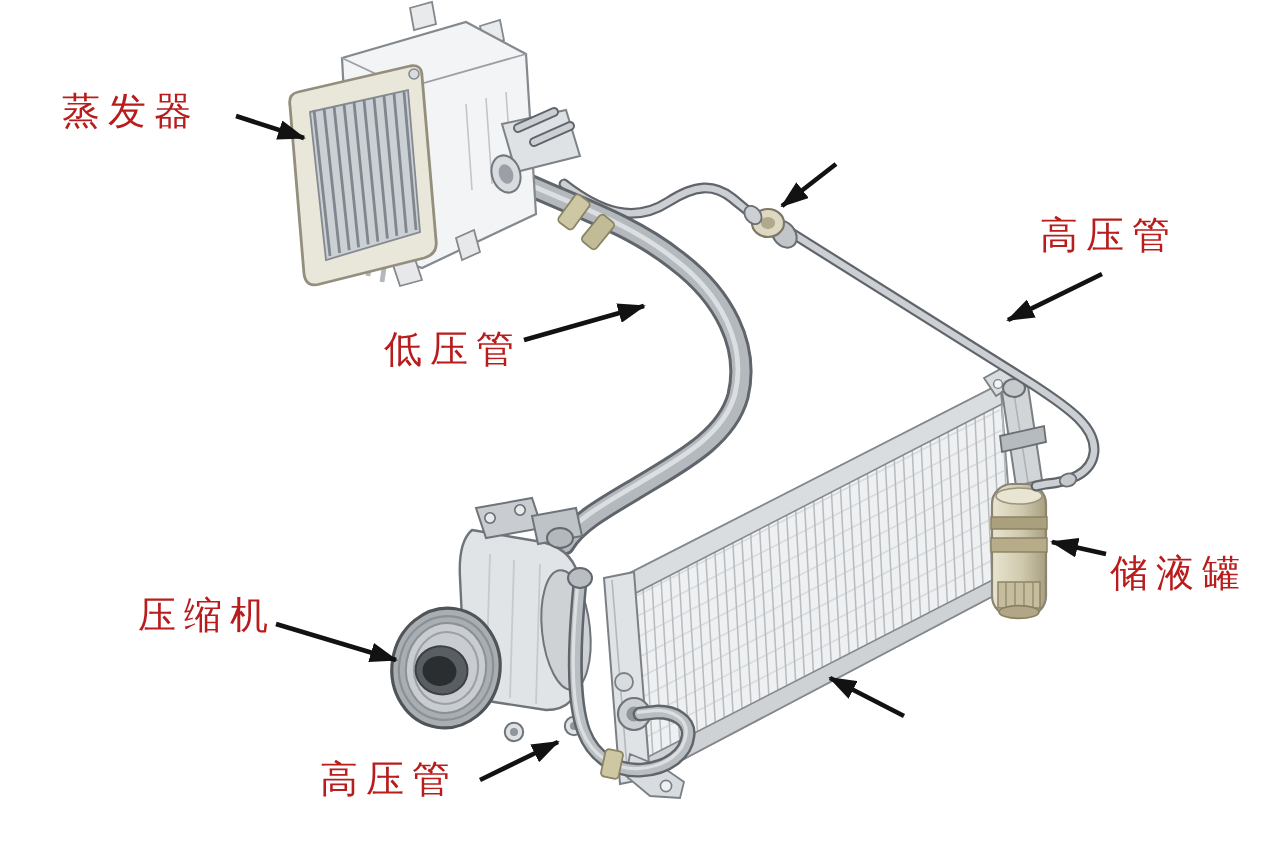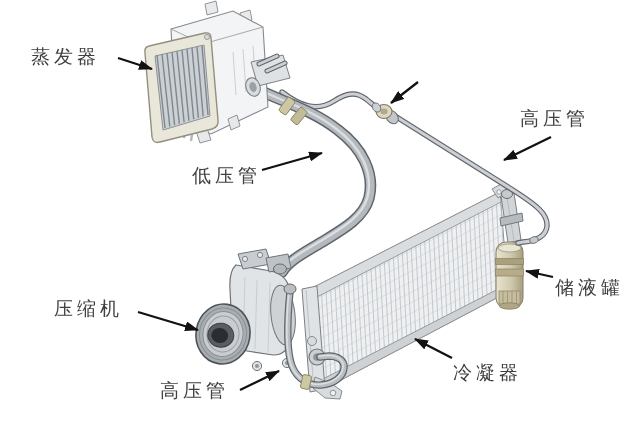--- a/index.html
+++ b/index.html
@@ -2,28 +2,28 @@
 <html><head>
 <meta charset="utf-8">
 <style>
   html,body{margin:0;padding:0;background:#ffffff;}
   .canvas{
     position:relative;width:640px;height:422px;background:#ffffff;overflow:hidden;
     font-family:"Liberation Serif","DejaVu Serif",serif;
   }
   .canvas svg{position:absolute;left:0;top:0;}
   .label{
-    position:absolute;font-size:19px;letter-spacing:4px;color:#404040;
+    position:absolute;font-size:19px;letter-spacing:4px;color:#b91c1c;
     white-space:nowrap;line-height:23px;user-select:none;
   }
   #lb-evap{left:31px;top:45px;}
   #lb-exp{left:415px;top:53px;}
   #lb-hpu{left:520px;top:107px;}
   #lb-lp{left:192px;top:164px;text-align:center;}
-  #lb-comp{left:54px;top:297px;text-align:center;}
+  #lb-comp{left:69px;top:297px;text-align:center;}
   #lb-hpl{left:160px;top:379px;}
   #lb-cond{left:453px;top:361px;}
   #lb-recv{left:555px;top:276px;}
   
   .po{fill:none;stroke:#60656b;stroke-linecap:round;}
   .pc{fill:none;stroke:#ccd0d4;stroke-linecap:round;}
   .ph{fill:none;stroke:#e2e5e7;stroke-linecap:round;opacity:.85;}
   [data-name="condenser-rows"] line{stroke:#d8dbde;stroke-width:.8;}
   [data-name="condenser-fins"] line{stroke:#b6bbc0;stroke-width:.75;}
   [data-name="evaporator-fins"] line{stroke:#80868d;stroke-width:1.4;}
@@ -232,15 +232,14 @@
     <path class="arrow" data-name="arrow-condenser" marker-end="url(#ah)" d="M452,358 L415,339"></path>
     <path class="arrow" data-name="arrow-receiver-drier" marker-end="url(#ah)" d="M553,277 L526,271"></path>
   </g>
 </svg>
 
   <div class="label" id="lb-evap" data-name="label-evaporator">蒸发器</div>
   <div class="label" id="lb-hpu" data-name="label-high-pressure-pipe-upper">高压管</div>
   <div class="label" id="lb-lp" data-name="label-low-pressure-pipe">低压管</div>
   <div class="label" id="lb-comp" data-name="label-compressor">压缩机</div>
   <div class="label" id="lb-hpl" data-name="label-high-pressure-pipe-lower">高压管</div>
-  <div class="label" id="lb-cond" data-name="label-condenser">冷凝器</div>
   <div class="label" id="lb-recv" data-name="label-receiver-drier">储液罐</div>
 </div>
 
 </body></html>

